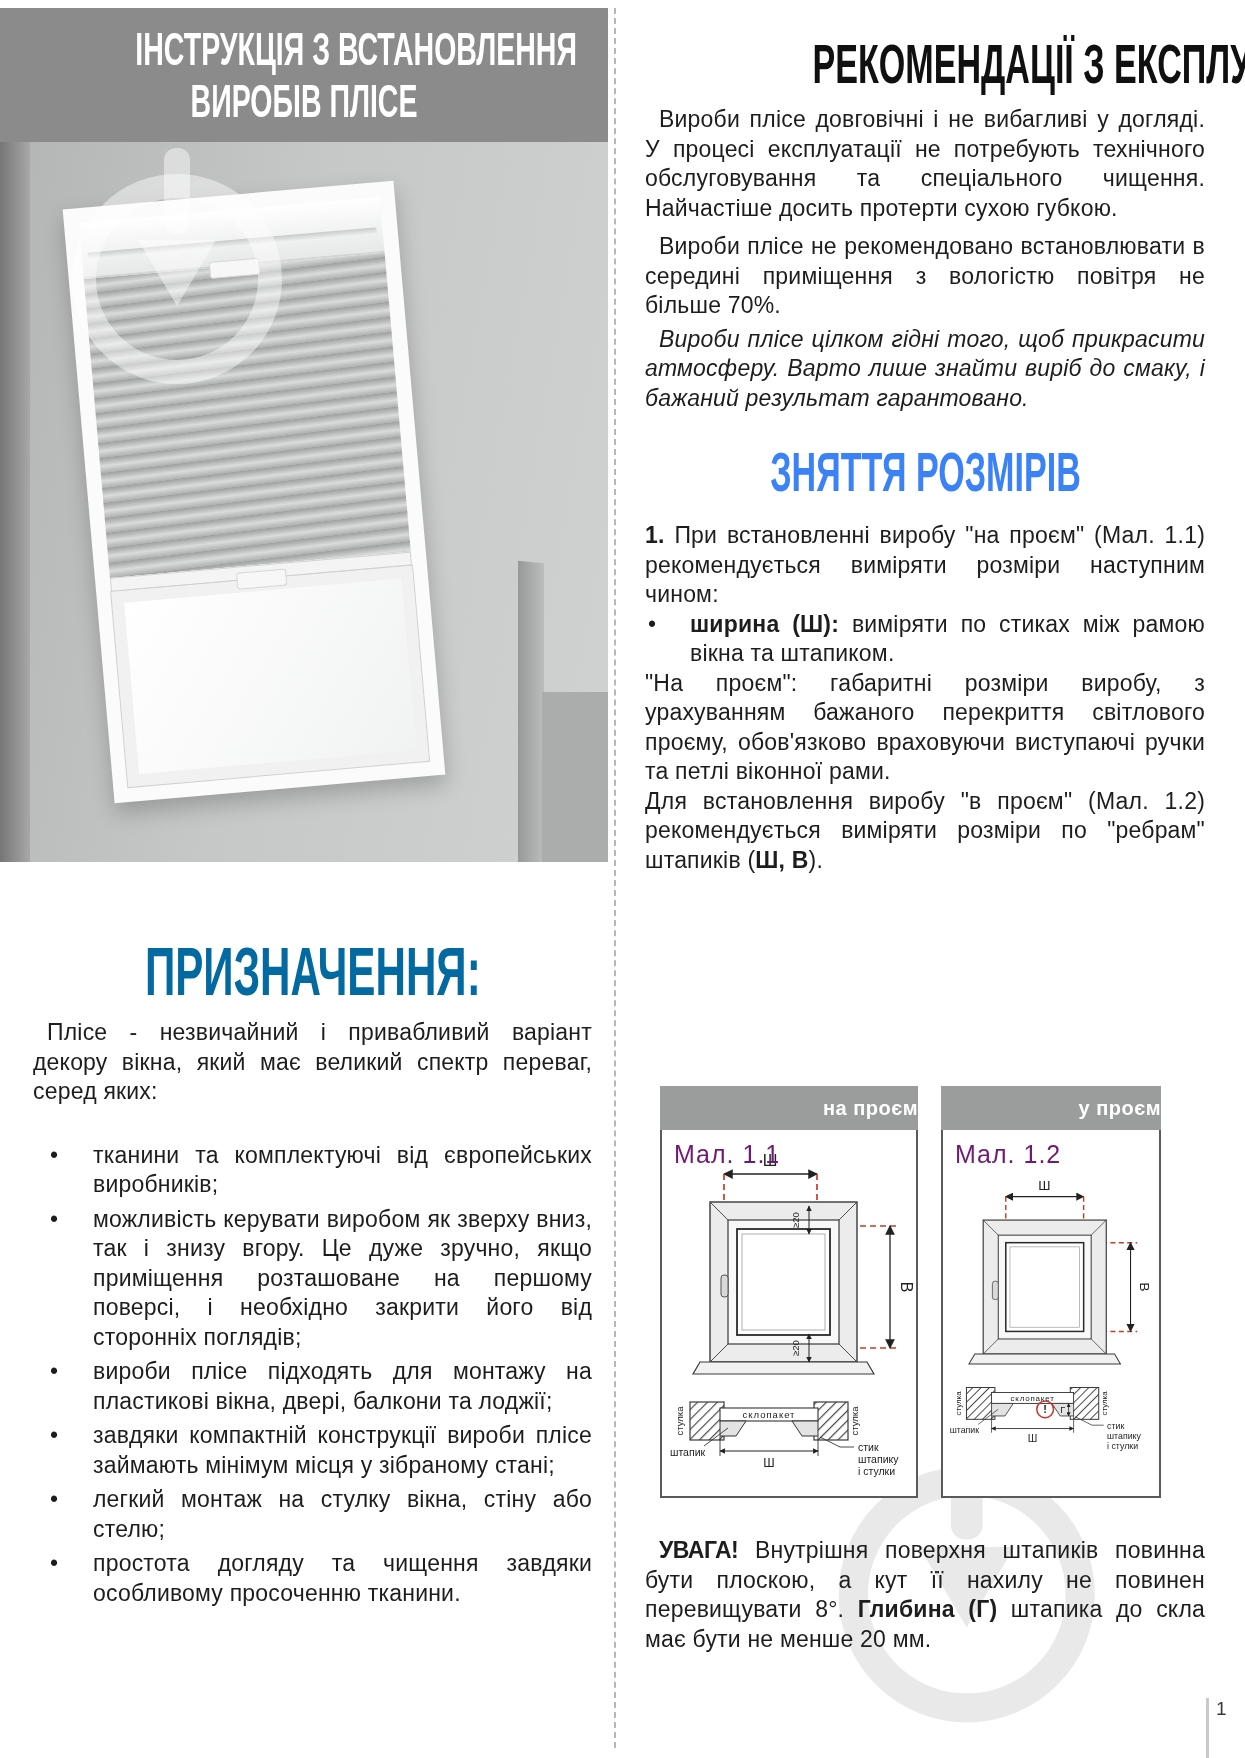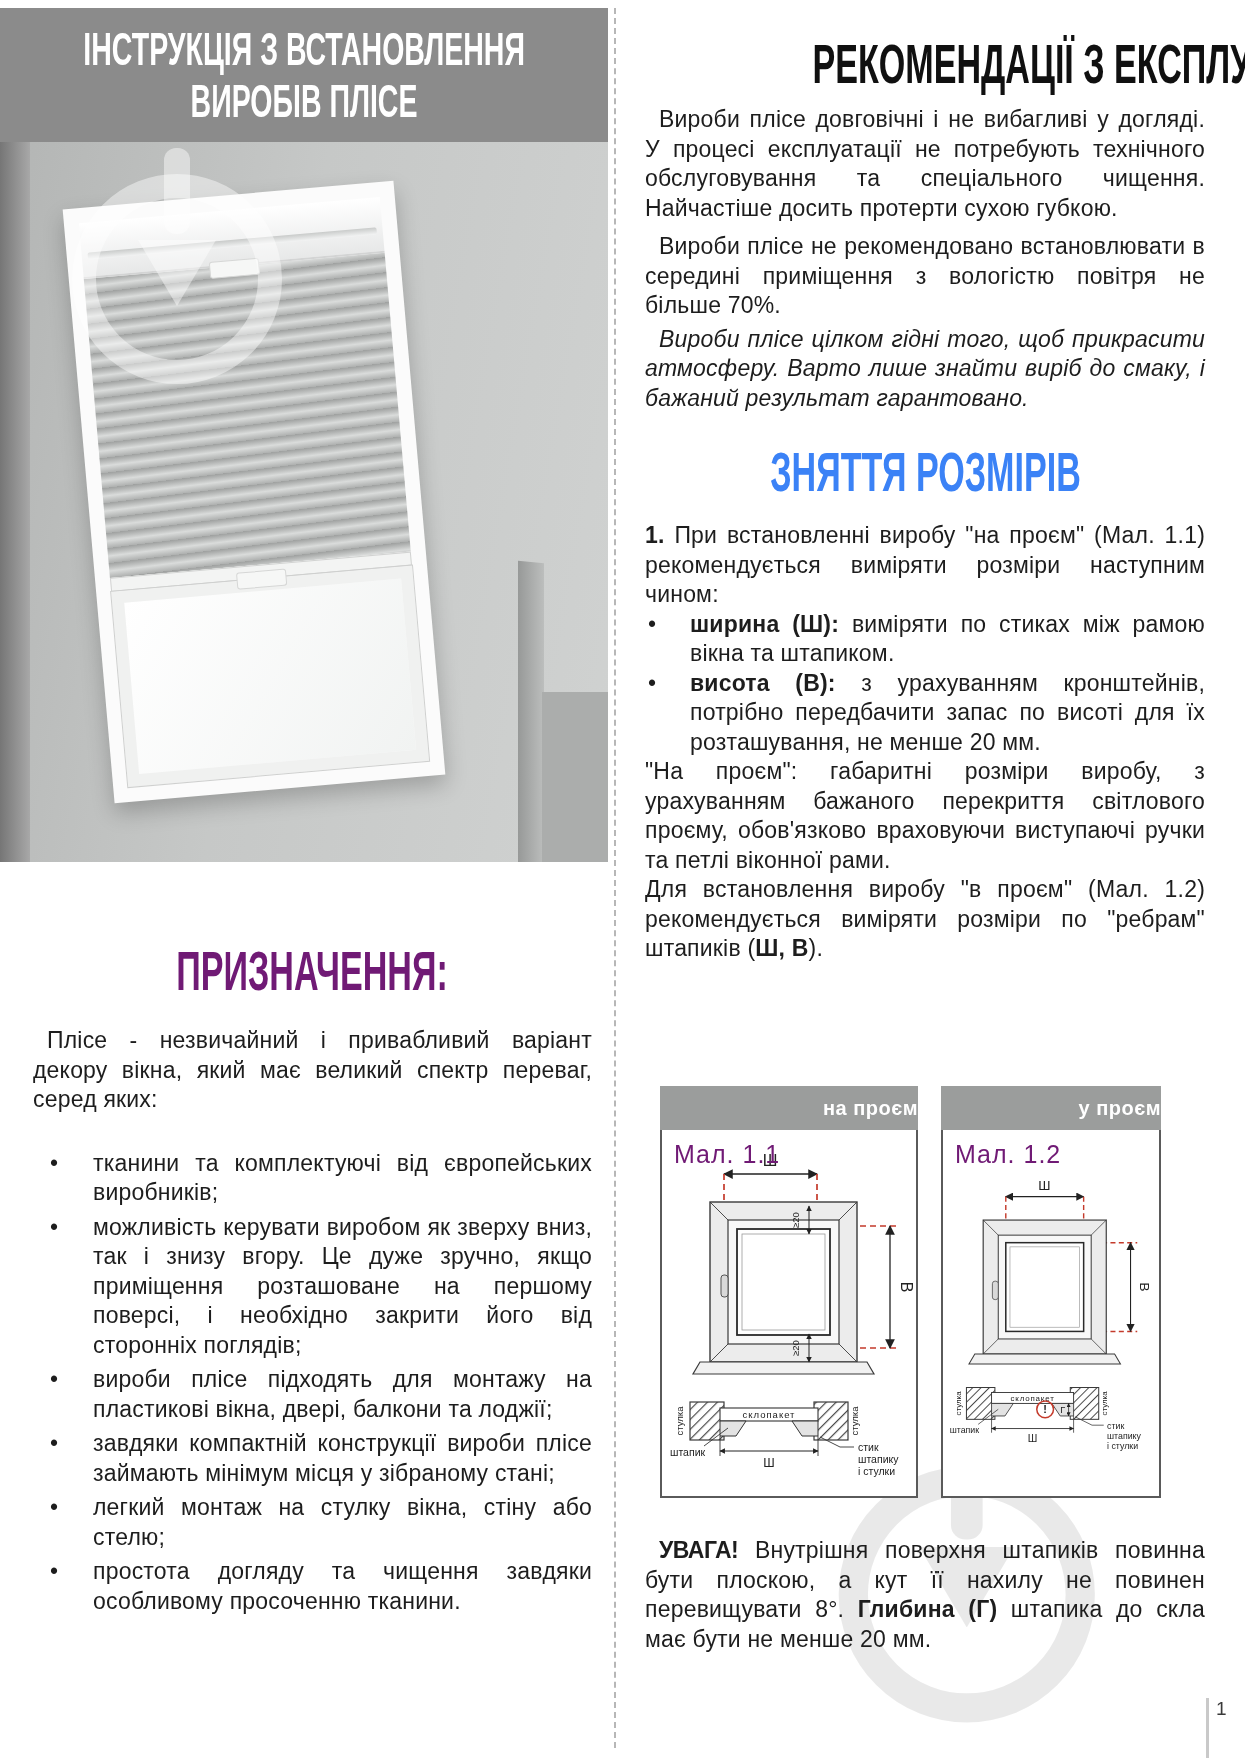--- a/index.html
+++ b/index.html
@@ -7,21 +7,21 @@
         font-family:"Liberation Sans","DejaVu Sans",sans-serif;color:#1d1d1d;}
 
   
   .jp{text-align:justify;font-size:23px;line-height:29.5px;letter-spacing:0.2px;margin:0;}
   .indent{text-indent:14px;}
   .cond{display:inline-block;transform:scaleX(0.62);transform-origin:50% 50%;
         white-space:nowrap;font-weight:700;letter-spacing:0;}
 
   
   .banner{position:absolute;left:0;top:8px;width:608px;height:134px;background:#8b8b8b;
-          display:flex;flex-direction:column;align-items:center;justify-content:center;color:#fff;}
+          display:flex;flex-direction:column;justify-content:center;color:#fff;}
   .banner .bl{font-size:46px;line-height:52px;text-align:center;}
 
   .photo{position:absolute;left:0;top:142px;width:608px;height:720px;overflow:hidden;
          background:linear-gradient(100deg,#b3b5b4 0%,#c6c8c7 45%,#d0d2d1 100%);}
   .wall-left{position:absolute;left:0;top:0;width:30px;height:100%;
              background:linear-gradient(to right,#767676,#a8a8a8);}
   .wall-corner{position:absolute;right:64px;top:420px;width:26px;height:310px;
                background:linear-gradient(to right,#979998,#bcbebd);transform:skewY(5deg);}
   .wall-dark{position:absolute;right:0;bottom:0;width:66px;height:170px;background:#abadac;}
 
@@ -49,21 +49,21 @@
   .wm .handle{position:absolute;left:92px;top:0;width:26px;height:86px;border-radius:12px;
               background:var(--wmcol);}
   .wm .blade{position:absolute;left:66px;top:92px;width:78px;height:66px;background:var(--wmcol);
              clip-path:polygon(50% 100%,0 0,100% 0);}
   .wm-photo{--wmcol:rgba(255,255,255,0.45);left:72px;top:6px;width:212px;height:212px;}
   .wm-bottom{--wmcol:rgba(0,0,0,0.085);left:862px;top:1458px;width:212px;height:212px;
              transform:scale(1.22);z-index:0;}
 
   
   .purpose{position:absolute;left:33px;top:942px;width:559px;}
-  .purpose .ph{text-align:center;font-size:55px;line-height:58px;color:#701a75;margin-bottom:26px;}
+  .purpose .ph{text-align:center;font-size:68px;line-height:58px;color:#0369a1;margin-bottom:18px;}
   .blist{list-style:none;margin:34px 0 0 0;padding:0;}
   .blist li{position:relative;padding-left:60px;margin-bottom:5px;}
   .blist li::before{content:"\2022";position:absolute;left:17px;top:0;font-size:23px;}
 
   
   .rcol{position:absolute;left:645px;top:40px;width:560px;}
   .rh{text-align:center;font-size:55px;line-height:49px;color:#101010;}
   .rh2{text-align:center;font-size:55px;line-height:58px;color:#3b82f6;margin:30px 0 20px 0;}
   .mt16{margin-top:16px;} .mt9{margin-top:9px;} .mt15{margin-top:4px;}
   .it{font-style:italic;}
@@ -146,21 +146,20 @@
     <p class="jp indent mt16">Вироби плісе довговічні і не вибагливі у догляді. У процесі експлуатації не потребують технічного обслуговування та спеціального чищення. Найчастіше досить протерти сухою губкою.</p>
     <p class="jp indent mt9">Вироби плісе не рекомендовано встановлювати в середині приміщення з вологістю повітря не більше 70%.</p>
     <p class="jp indent it mt15">Вироби плісе цілком гідні того, щоб прикрасити атмосферу. Варто лише знайти виріб до смаку, і бажаний результат гарантовано.</p>
 
     <div class="rh2"><span class="cond">ЗНЯТТЯ РОЗМІРІВ</span></div>
 
     <p class="jp"><b>1.</b> <span>При встановленні виробу "на проєм" (Мал. 1.1) рекомендується виміряти розміри наступним чином:</span></p>
 
     <ul class="mlist">
       <li class="jp"><b>ширина (Ш):</b> <span>виміряти по стиках між рамою вікна та штапиком.</span></li>
-      <li class="jp"><b>висота (В):</b> <span>з урахуванням кронштейнів, потрібно передбачити запас по висоті для їх розташування, не менше 20 мм.</span></li>
     </ul>
 
     <p class="jp">"На проєм": габаритні розміри виробу, з урахуванням бажаного перекриття світлового проєму, обов'язково враховуючи виступаючі ручки та петлі віконної рами.</p>
     <p class="jp"><span>Для встановлення виробу "в проєм" (Мал. 1.2) рекомендується виміряти розміри по "ребрам" штапиків (</span><b>Ш, В</b><span>).</span></p>
   </div>
 
   <div class="diagram dg-on">
     <div class="diagram-header">на проєм</div>
     <div class="diagram-body">
       <div class="diagram-caption">Мал. 1.1</div>

